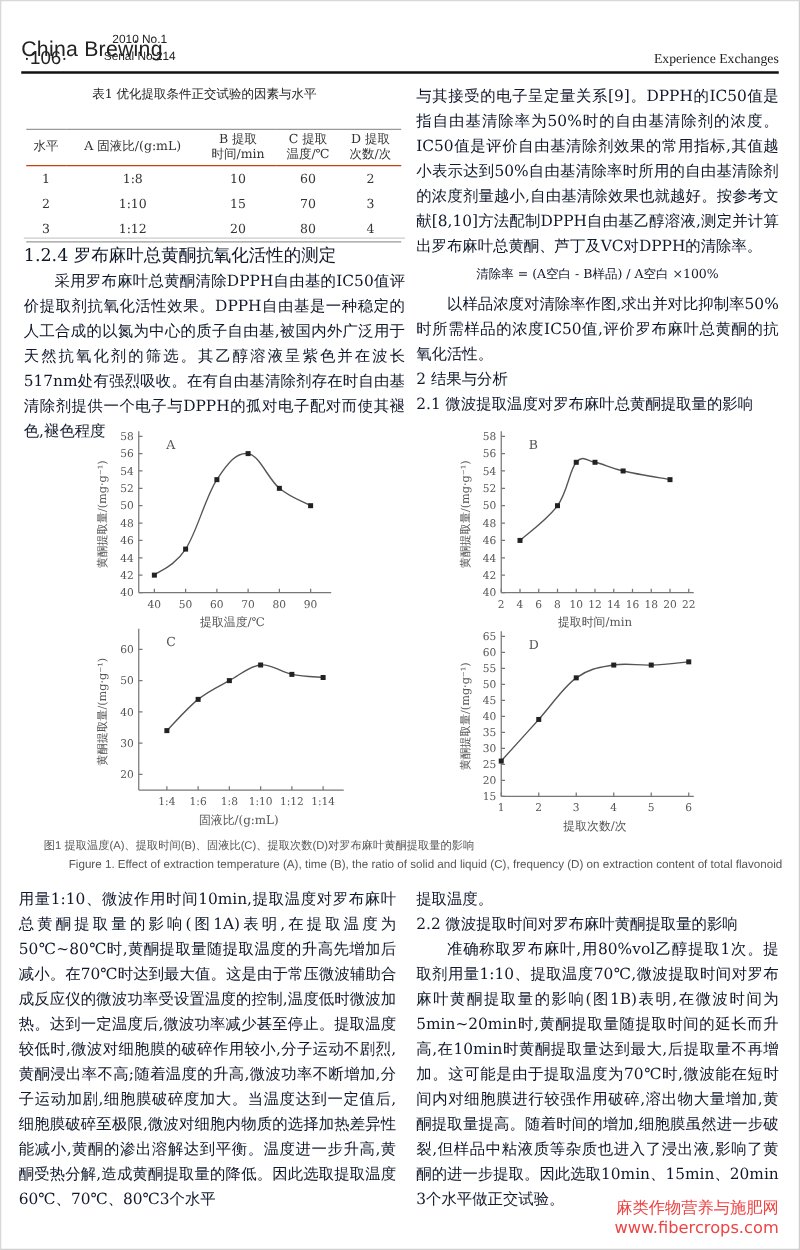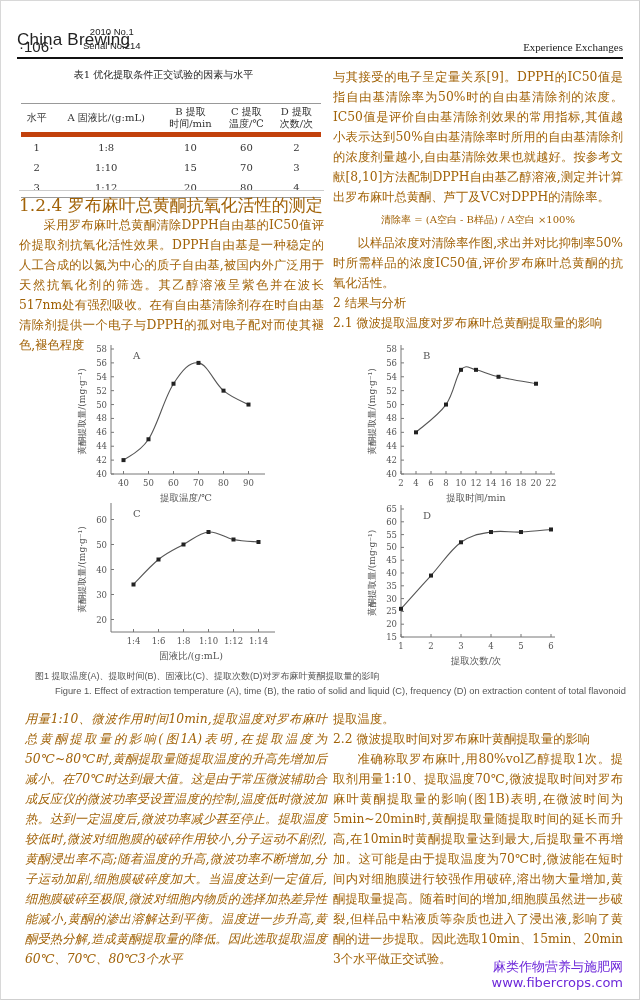--- a/index.html
+++ b/index.html
@@ -6,40 +6,40 @@
   body { width:640px; height:1000px; position:relative; overflow:hidden;
          font-family:"DejaVu Serif", serif; color:#222; }
   .page { position:absolute; left:0; top:0; width:638px; height:998px;
           border:1px solid #d8d8d8; border-right:2px solid #cfcfcf; border-bottom:2px solid #cfcfcf; background:#fff; }
   .hdr { position:absolute; left:16px; right:16px; top:18px; height:38px; border-bottom:2px solid #111; }
   .pno { position:absolute; left:2px; top:19px; font:15px "Liberation Sans", sans-serif; }
   .issue { position:absolute; left:66px; top:6px; font:9.5px "Liberation Sans", sans-serif; text-align:center; line-height:14px; }
   .jtitle { position:absolute; left:0; right:0; top:11px; text-align:left; font:17px "Liberation Sans", sans-serif; letter-spacing:0.2px;}
   .section { position:absolute; right:0; top:22px; font:11px "Liberation Serif", serif;margin-left:11px; }
 
-  .col { position:absolute; font-size:12.3px; line-height:20px; color:#a16207; text-align:justify; }
+  .col { position:absolute; font-size:12.3px; line-height:20px; color:#0f172a; text-align:justify; }
   .col p { margin:0; }
   .ind { text-indent:2em; }
-  .h3 { font-size:17px; }
+  .h3 { font-size:14px; }
 
   .tbl-cap-zh { position:absolute; left:0; width:325px; top:67px; text-align:center; font-size:10px; }
   .tbl-cap-en { position:absolute; left:18px; width:310px; top:84px; font:9px "Liberation Sans", sans-serif; font-weight:bold; color:#333; }
   table.t1 { position:absolute; left:20px; width:300px; top:102px; border-collapse:collapse; font-size:10px; color:#333; }
-  table.t1 thead tr { border-top:1.5px solid #999; border-bottom:5px solid #c2410c; }
+  table.t1 thead tr { border-top:1.5px solid #999; border-bottom:1px solid #c2410c; }
   table.t1 tbody tr:last-child { border-bottom:1.5px solid #999; }
   table.t1 th { font-weight:normal; padding:2px 2px; line-height:12px; vertical-align:middle; }
   table.t1 td { text-align:center; padding:3px 2px; height:14px; }
   .sepline { position:absolute; left:18px; width:305px; top:189px; border-top:1px solid #ccc; }
 
   .chart { position:absolute; }
   .chart svg text { font-family:"DejaVu Serif", serif; fill:#555; }
   .fig-cap-zh { position:absolute; left:0; right:0; top:669px; text-align:left; font:9px "Liberation Sans", sans-serif; color:#555;margin-left:34px; }
   .fig-cap-en { position:absolute; left:18px; right:10px; top:685px; font:9.3px "Liberation Sans", sans-serif; color:#555; white-space:nowrap;margin-left:36px; }
 
-  .wm { position:absolute; right:16px; top:958px; text-align:right; color:#6d28d9; font:13px "DejaVu Sans", sans-serif; line-height:16px; }
+  .wm { position:absolute; right:16px; top:958px; text-align:right; color:#ef4444; font:13px "DejaVu Sans", sans-serif; line-height:16px; }
 </style>
 </head>
 <body>
 
 <div class="page">
 
   <div class="hdr">
     <span class="pno">·106·</span>
     <div class="issue">
       <div>2010 No.1</div>
@@ -290,21 +290,21 @@
         <rect x="106" y="41.28" width="4" height="4" fill="#222"></rect>
         <rect x="136" y="31.040000000000006" width="4" height="4" fill="#222"></rect>
         <rect x="166" y="31.040000000000006" width="4" height="4" fill="#222"></rect>
         <rect x="196" y="28.480000000000004" width="4" height="4" fill="#222"></rect>
       </svg>
   </div>
 
   <div class="fig-cap-zh">图1   提取温度(A)、提取时间(B)、固液比(C)、提取次数(D)对罗布麻叶黄酮提取量的影响</div>
   <div class="fig-cap-en">Figure 1. Effect of extraction temperature (A), time (B), the ratio of solid and liquid (C), frequency (D) on extraction content of total flavonoid</div>
 
-  <div class="col" style="left:24px; top:708px; width:302px;font-style:italic;">
+  <div class="col" style="left:14px; top:708px; width:302px;">
     <p>用量1:10、微波作用时间10min,提取温度对罗布麻叶总黄酮提取量的影响(图1A)表明,在提取温度为50℃~80℃时,黄酮提取量随提取温度的升高先增加后减小。在70℃时达到最大值。这是由于常压微波辅助合成反应仪的微波功率受设置温度的控制,温度低时微波加热。达到一定温度后,微波功率减少甚至停止。提取温度较低时,微波对细胞膜的破碎作用较小,分子运动不剧烈,黄酮浸出率不高;随着温度的升高,微波功率不断增加,分子运动加剧,细胞膜破碎度加大。当温度达到一定值后,细胞膜破碎至极限,微波对细胞内物质的选择加热差异性能减小,黄酮的渗出溶解达到平衡。温度进一步升高,黄酮受热分解,造成黄酮提取量的降低。因此选取提取温度60℃、70℃、80℃3个水平</p>
   </div>
   <div class="col" style="left:332px; top:708px; width:290px;">
     <p>提取温度。</p>
     <p>2.2 微波提取时间对罗布麻叶黄酮提取量的影响</p>
     <p class="ind">准确称取罗布麻叶,用80%vol乙醇提取1次。提取剂用量1:10、提取温度70℃,微波提取时间对罗布麻叶黄酮提取量的影响(图1B)表明,在微波时间为5min~20min时,黄酮提取量随提取时间的延长而升高,在10min时黄酮提取量达到最大,后提取量不再增加。这可能是由于提取温度为70℃时,微波能在短时间内对细胞膜进行较强作用破碎,溶出物大量增加,黄酮提取量提高。随着时间的增加,细胞膜虽然进一步破裂,但样品中粘液质等杂质也进入了浸出液,影响了黄酮的进一步提取。因此选取10min、15min、20min 3个水平做正交试验。</p>
   </div>
 
   <div class="wm">
     <div>麻类作物营养与施肥网</div>

